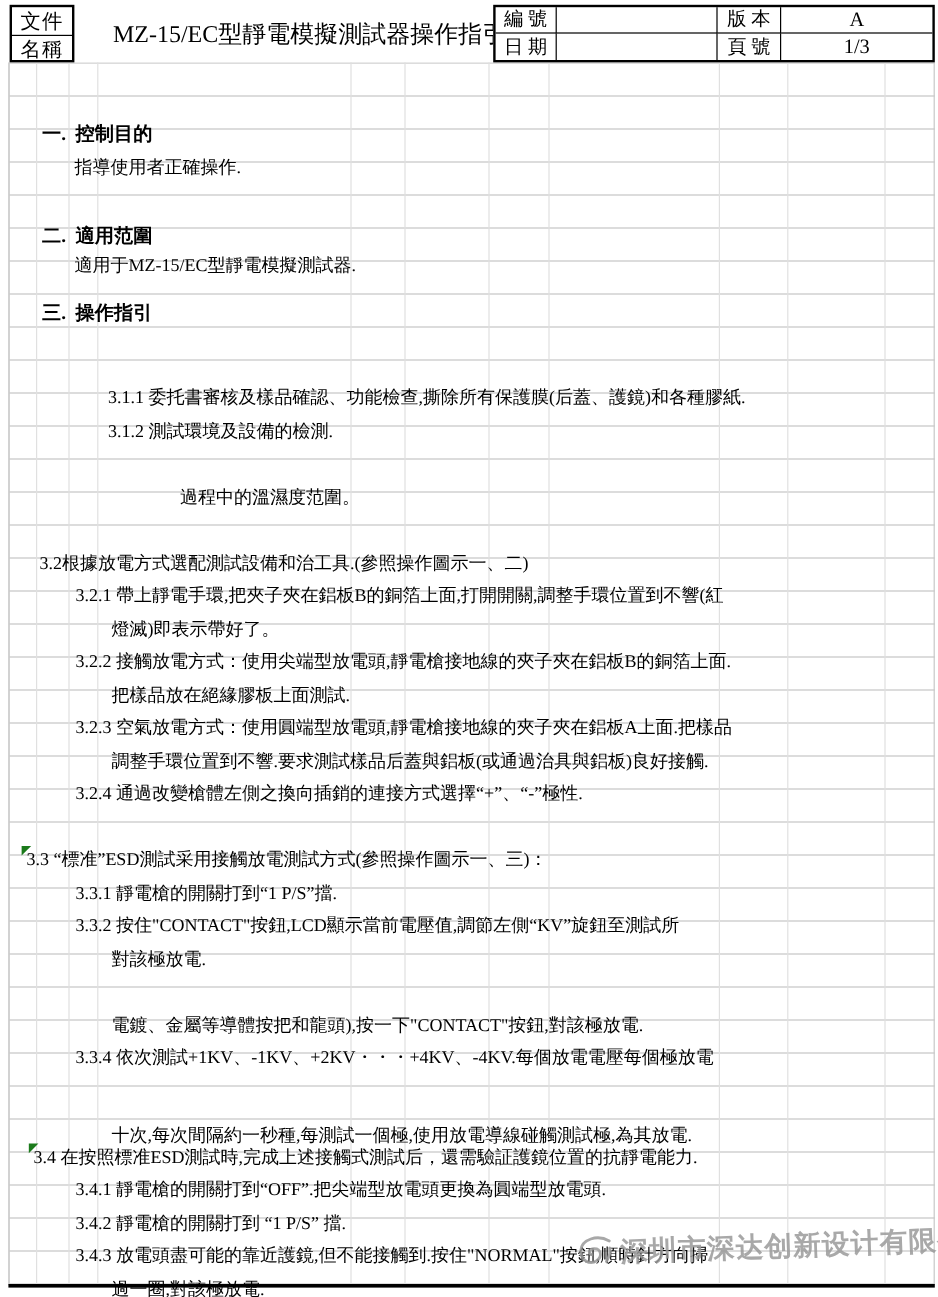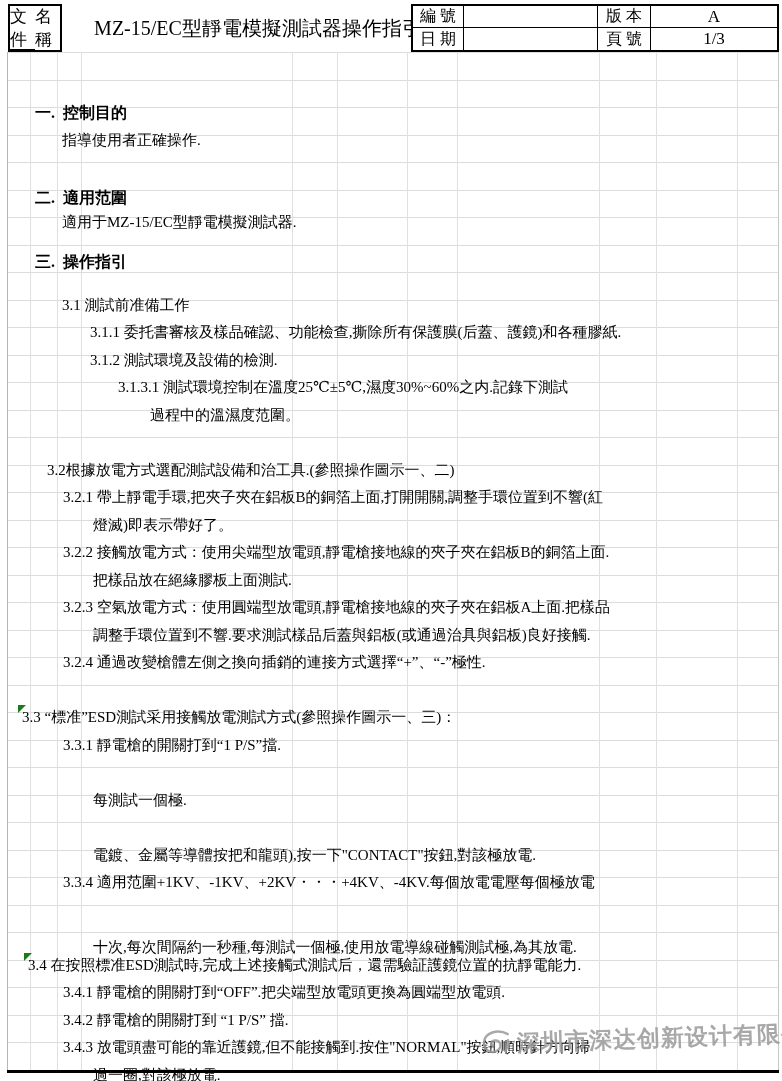--- a/index.html
+++ b/index.html
@@ -14,21 +14,21 @@
     z-index:0;
   }
   .grid-v-line{position:absolute;top:52px;height:1018px;width:1px;background:#e0e0e0;z-index:0;}
   
   .border-left{position:absolute;left:7px;top:52px;width:1px;height:1019px;background:#b5b5b5;z-index:1;}
   .border-right{position:absolute;left:778px;top:52px;width:1px;height:1019px;background:#c8c8c8;z-index:1;}
   .border-bottom{position:absolute;left:7px;top:1070px;width:772px;height:3px;background:#000;z-index:3;}
   
   .doc-name-box{
     position:absolute;left:8px;top:4px;width:54px;height:48px;border:2px solid #000;
-    box-sizing:border-box;display:flex;z-index:4;background:#fff;
+    box-sizing:border-box;display:flex;flex-direction:column;z-index:4;background:#fff;
   }
   .doc-name-box .cell{flex:1;display:flex;align-items:center;justify-content:center;
     font-size:17px;letter-spacing:1px;}
   .doc-name-box .cell:first-child{border-bottom:1.5px solid #000;}
   .doc-title{
     position:absolute;left:62px;top:4px;width:392px;height:48px;display:flex;
     align-items:center;justify-content:center;font-size:20px;font-weight:normal;z-index:4;
   }
   .id-grid{
     position:absolute;left:411px;top:4px;width:368px;height:48px;border:2px solid #000;
@@ -103,39 +103,38 @@
   </div>
 
   <div class="doc-body" id="doc-body">
       <div class="line bold" style="top: 80px; left: 35px;"><span>一.  控制目的</span></div>
       <div class="line" style="top: 107.5px; left: 62px;"><span>指導使用者正確操作.</span></div>
       <div class="line" style="top: 135px; left: 62px;"><span></span></div>
       <div class="line bold" style="top: 165px; left: 35px;"><span>二.  適用范圍</span></div>
       <div class="line" style="top: 190px; left: 62px;"><span>適用于MZ-15/EC型靜電模擬測試器.</span></div>
       <div class="line" style="top: 217.5px; left: 62px;"><span></span></div>
       <div class="line bold" style="top: 229px; left: 35px;"><span>三.  操作指引</span></div>
-      <div class="line" style="top: 272.5px; left: 62px;"><span>3.1 測試前准備工作</span></div>
       <div class="line" style="top: 300px; left: 90px;"><span>3.1.1 委托書審核及樣品確認、功能檢查,撕除所有保護膜(后蓋、護鏡)和各種膠紙.</span></div>
       <div class="line" style="top: 327.5px; left: 90px;"><span>3.1.2 測試環境及設備的檢測.</span></div>
-      <div class="line" style="top: 355px; left: 118px;"><span>3.1.3.1 測試環境控制在溫度25℃±5℃,濕度30%~60%之内.記錄下測試</span></div>
       <div class="line" style="top: 382.5px; left: 150px;"><span>過程中的溫濕度范圍。</span></div>
-      <div class="line" style="top: 437.5px; left: 47px;"><span>3.2根據放電方式選配測試設備和治工具.(參照操作圖示一、二)</span></div>
+      <div class="line" style="top: 437.5px; left: 33px;"><span>3.2根據放電方式選配測試設備和治工具.(參照操作圖示一、二)</span></div>
       <div class="line" style="top: 465px; left: 63px;"><span>3.2.1 帶上靜電手環,把夾子夾在鋁板B的銅箔上面,打開開關,調整手環位置到不響(紅</span></div>
       <div class="line" style="top: 492.5px; left: 93px;"><span>燈滅)即表示帶好了。</span></div>
       <div class="line" style="top: 520px; left: 63px;"><span>3.2.2 接觸放電方式：使用尖端型放電頭,靜電槍接地線的夾子夾在鋁板B的銅箔上面.</span></div>
       <div class="line" style="top: 547.5px; left: 93px;"><span>把樣品放在絕緣膠板上面測試.</span></div>
       <div class="line" style="top: 575px; left: 63px;"><span>3.2.3 空氣放電方式：使用圓端型放電頭,靜電槍接地線的夾子夾在鋁板A上面.把樣品</span></div>
       <div class="line" style="top: 602.5px; left: 93px;"><span>調整手環位置到不響.要求測試樣品后蓋與鋁板(或通過治具與鋁板)良好接觸.</span></div>
       <div class="line" style="top: 630px; left: 63px;"><span>3.2.4 通過改變槍體左側之換向插銷的連接方式選擇“+”、“-”極性.</span></div>
       <div class="line" style="top: 657.5px; left: 63px;"><span></span></div>
       <div class="line" style="top: 685px; left: 22px;"><span class="tri"></span><span>3.3 “標准”ESD測試采用接觸放電測試方式(參照操作圖示一、三)：</span></div>
       <div class="line" style="top: 712.5px; left: 63px;"><span>3.3.1 靜電槍的開關打到“1 P/S”擋.</span></div>
-      <div class="line" style="top: 767.5px; left: 93px;"><span>每測試一個極.</span></div>
+      <div class="line" style="top: 740px; left: 63px;"><span>3.3.2 按住"CONTACT"按鈕,LCD顯示當前電壓值,調節左側“KV”旋鈕至測試所</span></div>
+      <div class="line" style="top: 767.5px; left: 93px;"><span>對該極放電.</span></div>
       <div class="line" style="top: 822.5px; left: 93px;"><span>電鍍、金屬等導體按把和龍頭),按一下"CONTACT"按鈕,對該極放電.</span></div>
-      <div class="line" style="top: 850px; left: 63px;"><span>3.3.4 適用范圍+1KV、-1KV、+2KV・・・+4KV、-4KV.每個放電電壓每個極放電</span></div>
+      <div class="line" style="top: 850px; left: 63px;"><span>3.3.4 依次測試+1KV、-1KV、+2KV・・・+4KV、-4KV.每個放電電壓每個極放電</span></div>
       <div class="line" style="top: 915px; left: 93px;"><span>十次,每次間隔約一秒種,每測試一個極,使用放電導線碰觸測試極,為其放電.</span></div>
       <div class="line" style="top: 932.5px; left: 28px;"><span class="tri"></span><span>3.4 在按照標准ESD測試時,完成上述接觸式測試后，還需驗証護鏡位置的抗靜電能力.</span></div>
       <div class="line" style="top: 960px; left: 63px;"><span>3.4.1 靜電槍的開關打到“OFF”.把尖端型放電頭更換為圓端型放電頭.</span></div>
       <div class="line" style="top: 987.5px; left: 63px;"><span>3.4.2 靜電槍的開關打到 “1 P/S” 擋.</span></div>
       <div class="line" style="top: 1015px; left: 63px;"><span>3.4.3 放電頭盡可能的靠近護鏡,但不能接觸到.按住"NORMAL"按鈕,順時針方向掃</span></div>
       <div class="line" style="top: 1042.5px; left: 93px;"><span>過一圈,對該極放電.</span></div>
     </div>
 
   <div class="watermark">
     <svg width="34" height="32" viewBox="0 0 34 32">

